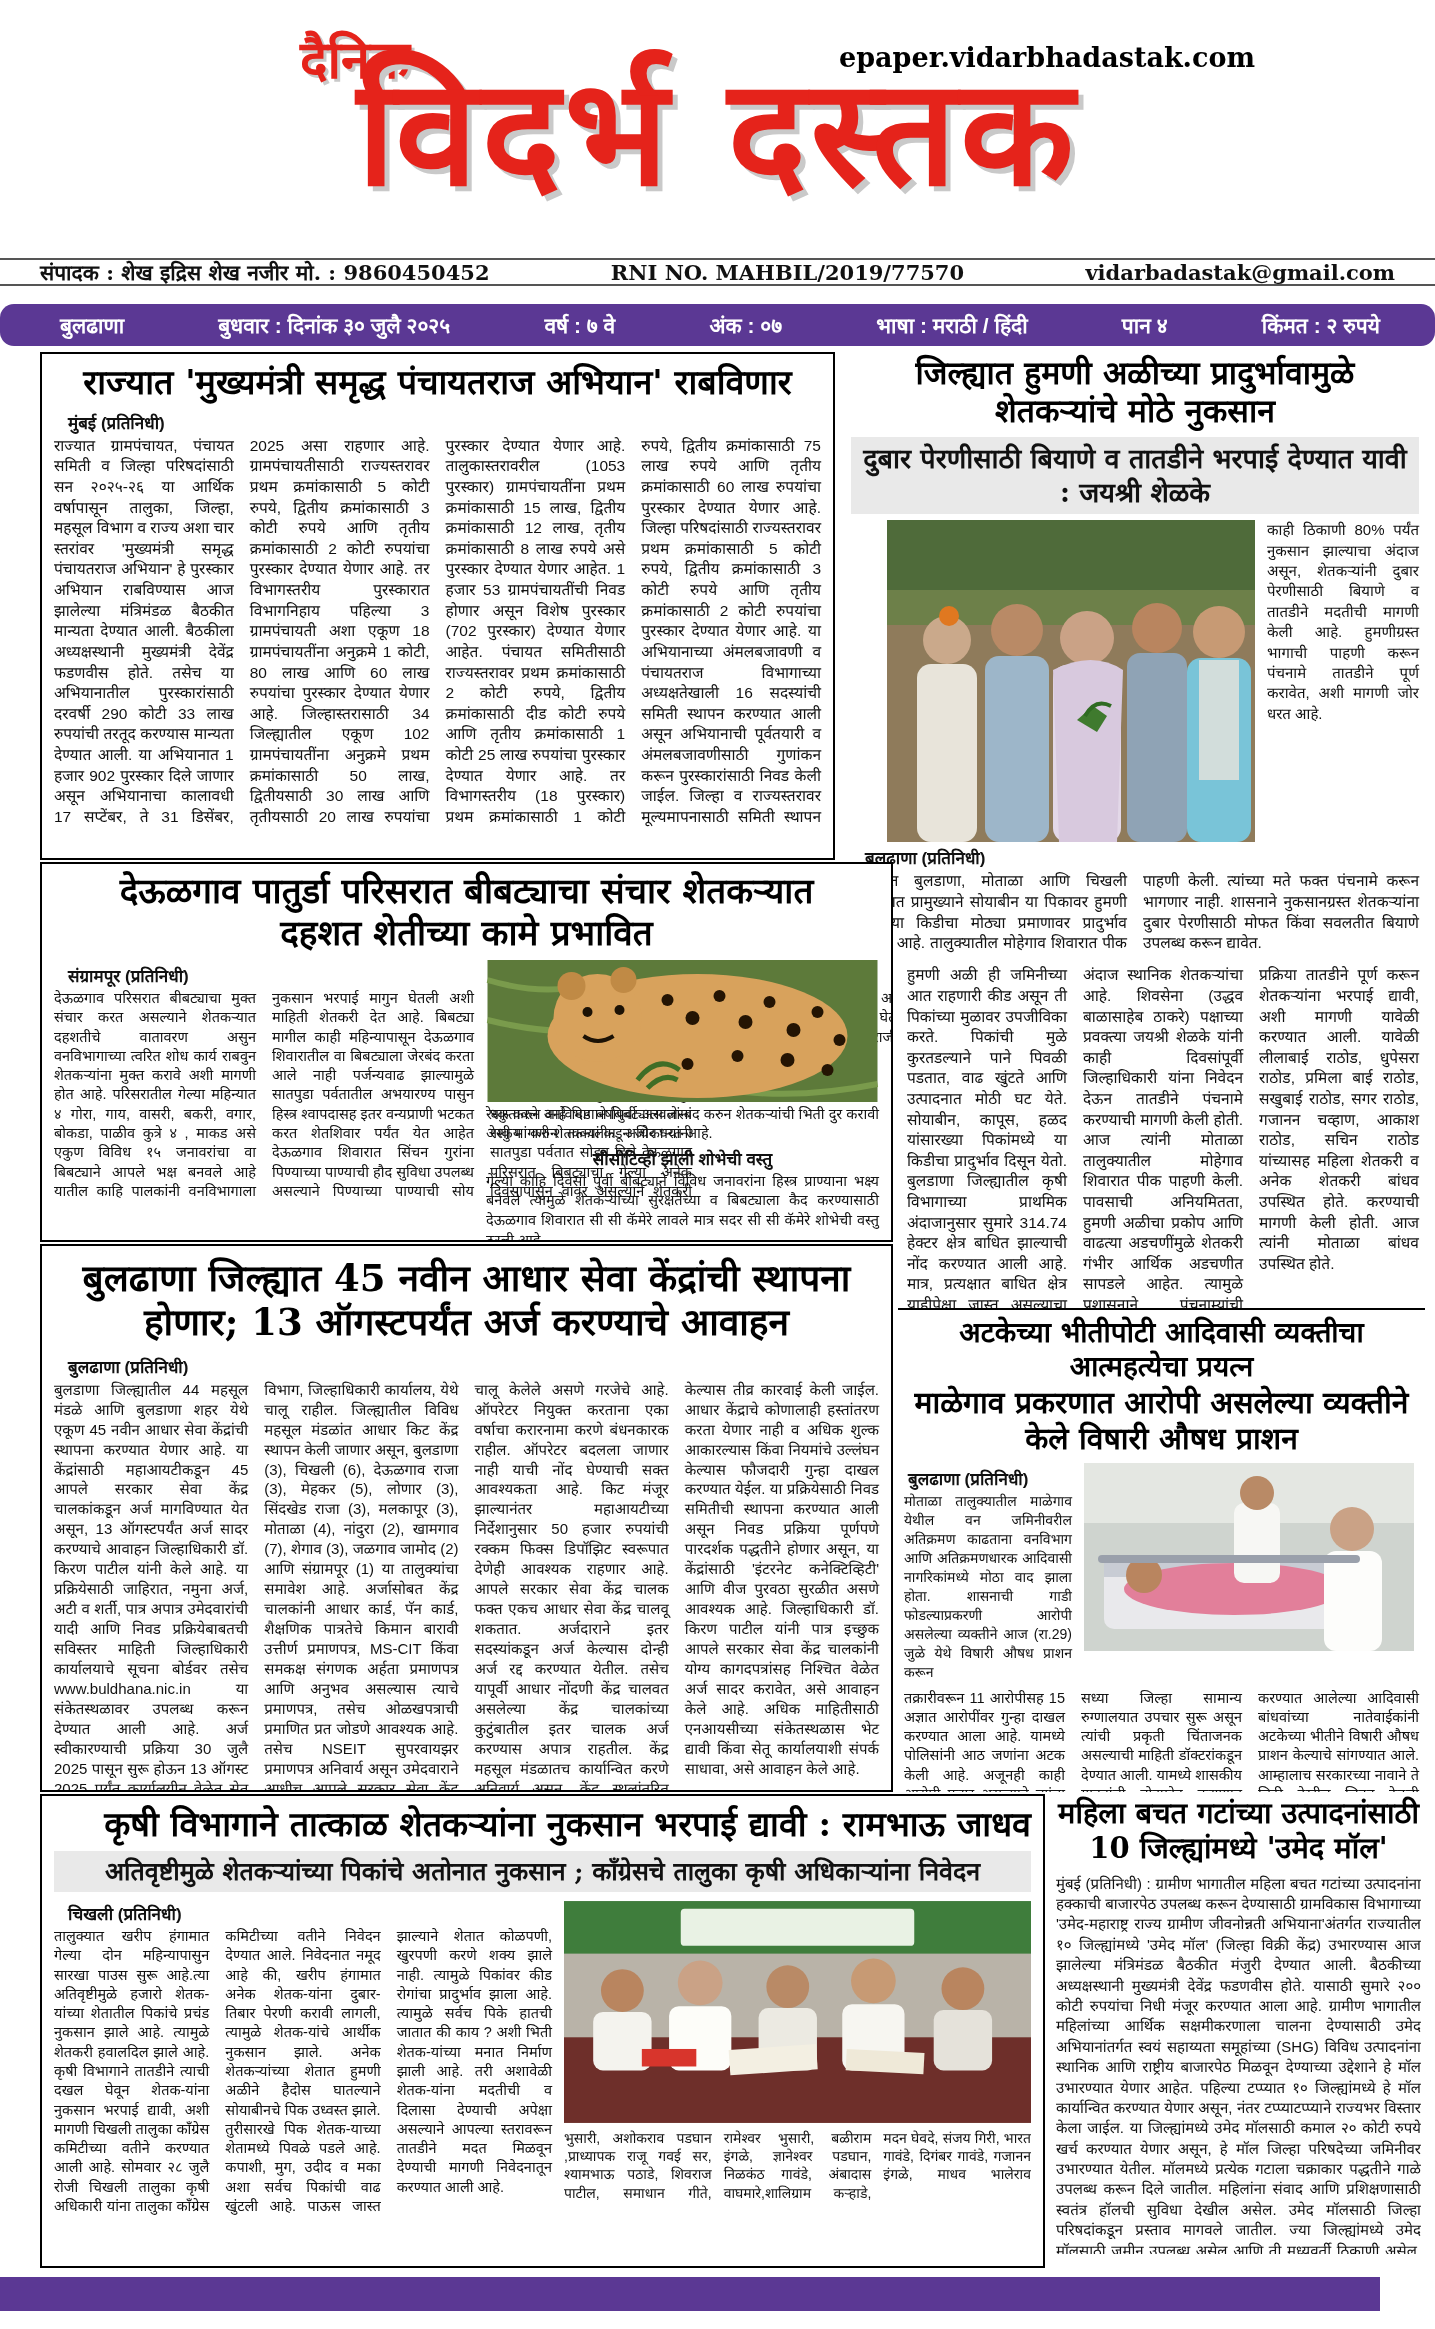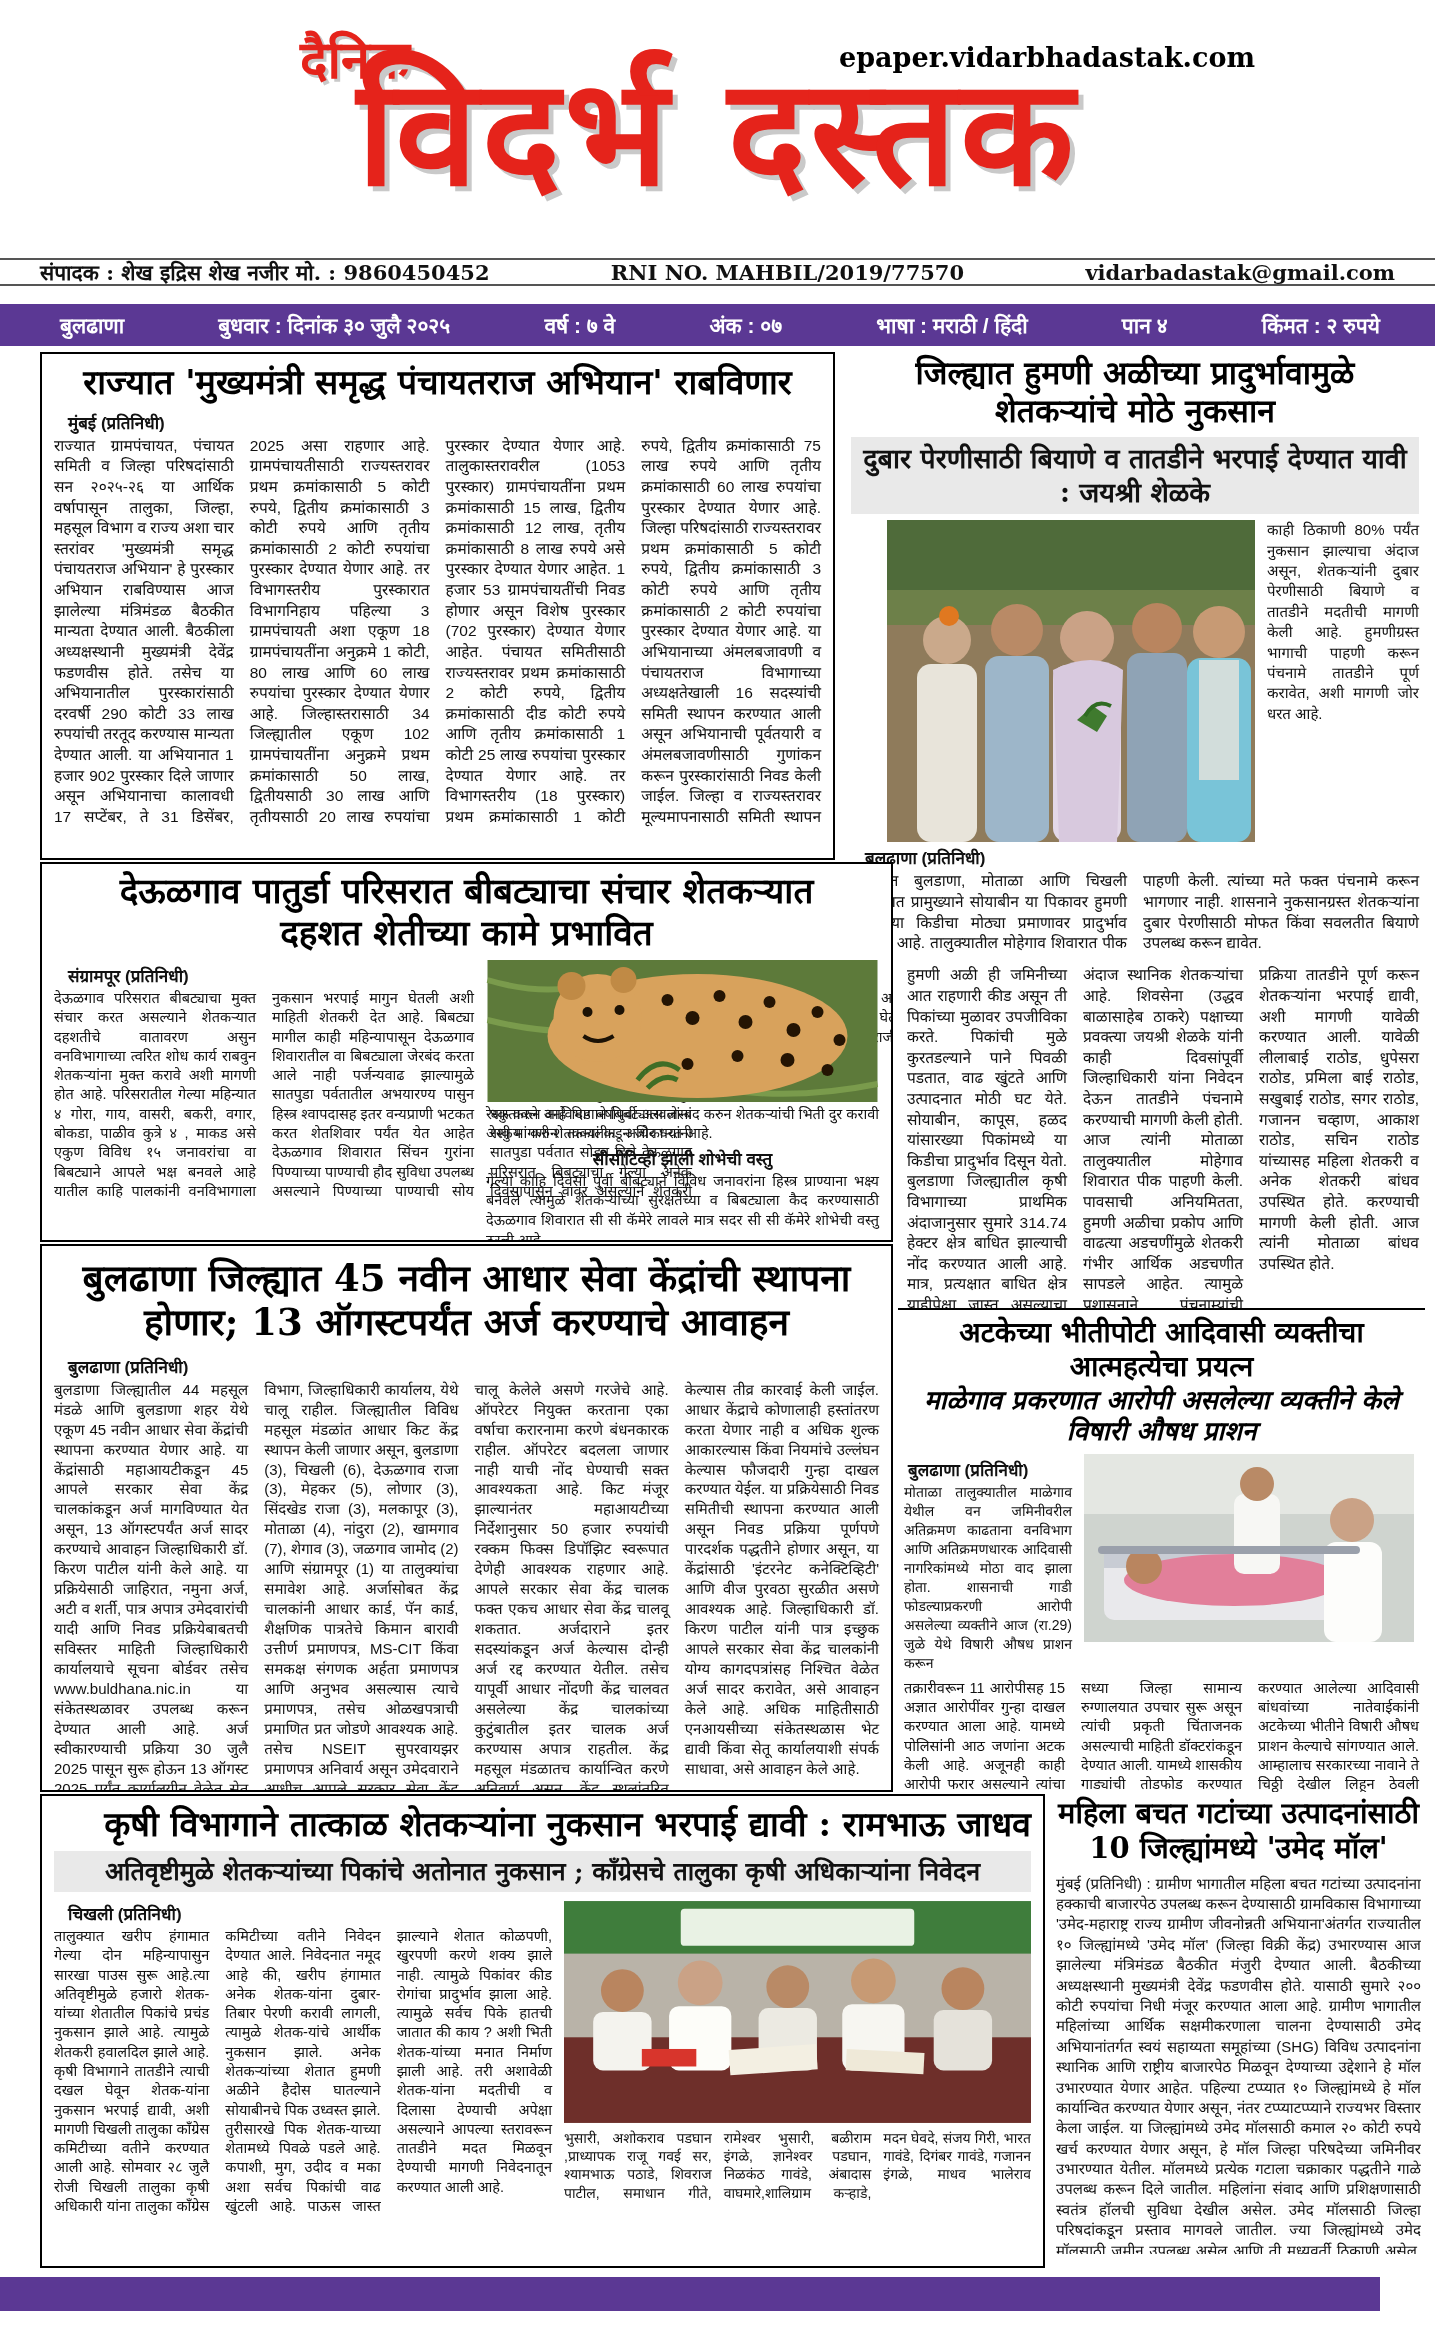--- a/index.html
+++ b/index.html
@@ -15,21 +15,21 @@
   .site-url{position:absolute;right:180px;top:42px;font-size:27px;font-weight:bold;
             font-family:"DejaVu Serif",serif;color:#000;}
   
   .inforow{position:absolute;left:0;top:258px;width:100%;height:28px;
            border-top:2px solid #555;border-bottom:2px solid #555;box-sizing:border-box;
            display:flex;align-items:center;justify-content:space-between;padding:0 40px;}
   .inforow .cell{font-size:21px;font-weight:bold;font-family:"DejaVu Serif",serif;}
   
   .datebar{position:absolute;left:0;top:304px;width:100%;height:42px;background:#5b3894;
            display:flex;align-items:center;justify-content:space-between;padding:0 55px 0 60px;
-           box-sizing:border-box;}
+           box-sizing:border-box;border-radius:14px;}
   .datebar .cell{color:#fff;font-size:21px;font-weight:bold;}
   
   .art{position:absolute;box-sizing:border-box;background:#fff;overflow:hidden;padding:4px 12px;}
   .boxed{border:2px solid #000;}
   .headline{font-weight:bold;text-align:center;color:#000;line-height:1.2;
             font-family:"DejaVu Serif",serif;}
   .subhead-box{background:#e9e9e9;font-weight:bold;text-align:center;padding:5px 8px;
                margin:6px 0;line-height:1.25;font-family:"DejaVu Serif",serif;}
   .byline{font-weight:bold;font-size:17px;margin:4px 0 2px 14px;}
   .cols{text-align:justify;font-size:15.5px;line-height:1.33;column-gap:16px;}
@@ -147,21 +147,21 @@
   </div>
 
   <div class="art boxed" style="left:40px;top:1244px;width:853px;height:548px;">
     <div class="headline" style="font-size:37px;margin:6px 10px 10px 10px;">बुलढाणा जिल्ह्यात 45 नवीन आधार सेवा केंद्रांची स्थापना होणार; 13 ऑगस्टपर्यंत अर्ज करण्याचे आवाहन</div>
     <div class="byline">बुलढाणा (प्रतिनिधी)</div>
     <div class="cols" style="column-count:4;height:420px;font-size:15px;">बुलडाणा जिल्ह्यातील 44 महसूल मंडळे आणि बुलडाणा शहर येथे एकूण 45 नवीन आधार सेवा केंद्रांची स्थापना करण्यात येणार आहे. या केंद्रांसाठी महाआयटीकडून 45 आपले सरकार सेवा केंद्र चालकांकडून अर्ज मागविण्यात येत असून, 13 ऑगस्टपर्यंत अर्ज सादर करण्याचे आवाहन जिल्हाधिकारी डॉ. किरण पाटील यांनी केले आहे. या प्रक्रियेसाठी जाहिरात, नमुना अर्ज, अटी व शर्ती, पात्र अपात्र उमेदवारांची यादी आणि निवड प्रक्रियेबाबतची सविस्तर माहिती जिल्हाधिकारी कार्यालयाचे सूचना बोर्डवर तसेच www.buldhana.nic.in या संकेतस्थळावर उपलब्ध करून देण्यात आली आहे. अर्ज स्वीकारण्याची प्रक्रिया 30 जुलै 2025 पासून सुरू होऊन 13 ऑगस्ट 2025 पर्यंत कार्यालयीन वेळेत सेतू विभाग, जिल्हाधिकारी कार्यालय, येथे चालू राहील. जिल्ह्यातील विविध महसूल मंडळांत आधार किट केंद्र स्थापन केली जाणार असून, बुलडाणा (3), चिखली (6), देऊळगाव राजा (3), मेहकर (5), लोणार (3), सिंदखेड राजा (3), मलकापूर (3), मोताळा (4), नांदुरा (2), खामगाव (7), शेगाव (3), जळगाव जामोद (2) आणि संग्रामपूर (1) या तालुक्यांचा समावेश आहे. अर्जासोबत केंद्र चालकांनी आधार कार्ड, पॅन कार्ड, शैक्षणिक पात्रतेचे किमान बारावी उत्तीर्ण प्रमाणपत्र, MS-CIT किंवा समकक्ष संगणक अर्हता प्रमाणपत्र आणि अनुभव असल्यास त्याचे प्रमाणपत्र, तसेच ओळखपत्राची प्रमाणित प्रत जोडणे आवश्यक आहे. तसेच NSEIT सुपरवायझर प्रमाणपत्र अनिवार्य असून उमेदवाराने आधीच आपले सरकार सेवा केंद्र चालू केलेले असणे गरजेचे आहे. ऑपरेटर नियुक्त करताना एका वर्षाचा करारनामा करणे बंधनकारक राहील. ऑपरेटर बदलला जाणार नाही याची नोंद घेण्याची सक्त आवश्यकता आहे. किट मंजूर झाल्यानंतर महाआयटीच्या निर्देशानुसार 50 हजार रुपयांची रक्कम फिक्स डिपॉझिट स्वरूपात देणेही आवश्यक राहणार आहे. आपले सरकार सेवा केंद्र चालक फक्त एकच आधार सेवा केंद्र चालवू शकतात. अर्जदाराने इतर सदस्यांकडून अर्ज केल्यास दोन्ही अर्ज रद्द करण्यात येतील. तसेच यापूर्वी आधार नोंदणी केंद्र चालवत असलेल्या केंद्र चालकांच्या कुटुंबातील इतर चालक अर्ज करण्यास अपात्र राहतील. केंद्र महसूल मंडळातच कार्यान्वित करणे अनिवार्य असून, केंद्र स्थलांतरित केल्यास तीव्र कारवाई केली जाईल. आधार केंद्राचे कोणालाही हस्तांतरण करता येणार नाही व अधिक शुल्क आकारल्यास किंवा नियमांचे उल्लंघन केल्यास फौजदारी गुन्हा दाखल करण्यात येईल. या प्रक्रियेसाठी निवड समितीची स्थापना करण्यात आली असून निवड प्रक्रिया पूर्णपणे पारदर्शक पद्धतीने होणार असून, या केंद्रांसाठी 'इंटरनेट कनेक्टिव्हिटी' आणि वीज पुरवठा सुरळीत असणे आवश्यक आहे. जिल्हाधिकारी डॉ. किरण पाटील यांनी पात्र इच्छुक आपले सरकार सेवा केंद्र चालकांनी योग्य कागदपत्रांसह निश्चित वेळेत अर्ज सादर करावेत, असे आवाहन केले आहे. अधिक माहितीसाठी एनआयसीच्या संकेतस्थळास भेट द्यावी किंवा सेतू कार्यालयाशी संपर्क साधावा, असे आवाहन केले आहे.</div>
   </div>
 
   <div class="art" style="left:898px;top:1308px;width:527px;height:484px;border-top:2px solid #000;padding:2px 6px;">
     <div class="headline" style="font-size:28px;margin:4px 0 2px 0;">अटकेच्या भीतीपोटी आदिवासी व्यक्तीचा आत्महत्येचा प्रयत्न</div>
-    <div class="headline" style="font-size:26px;margin:0 0 6px 0;font-style:italic;">माळेगाव प्रकरणात आरोपी असलेल्या व्यक्तीने केले विषारी औषध प्राशन</div>
+    <div class="headline" style="font-size:30px;margin:0 0 6px 0;">माळेगाव प्रकरणात आरोपी असलेल्या व्यक्तीने केले विषारी औषध प्राशन</div>
     <div class="row">
       <div style="width:168px;flex:none;">
         <div class="byline" style="margin-left:4px;">बुलढाणा (प्रतिनिधी)</div>
         <div class="body-txt" style="font-size:14px;">मोताळा तालुक्यातील माळेगाव येथील वन जमिनीवरील अतिक्रमण काढताना वनविभाग आणि अतिक्रमणधारक आदिवासी नागरिकांमध्ये मोठा वाद झाला होता. शासनाची गाडी फोडल्याप्रकरणी आरोपी असलेल्या व्यक्तीने आज (रा.29) जुळे येथे विषारी औषध प्राशन करून</div>
       </div>
       <svg class="photo" style="width:330px;height:188px;flex:none;" viewBox="0 0 330 188">
         <rect width="330" height="188" fill="#cfd4cf"></rect>
         <rect width="330" height="60" fill="#e4e7e2"></rect>
         <rect x="20" y="96" width="250" height="70" rx="10" fill="#e9e9ec"></rect>
         <rect x="20" y="100" width="250" height="14" fill="#c8ccd4"></rect>

